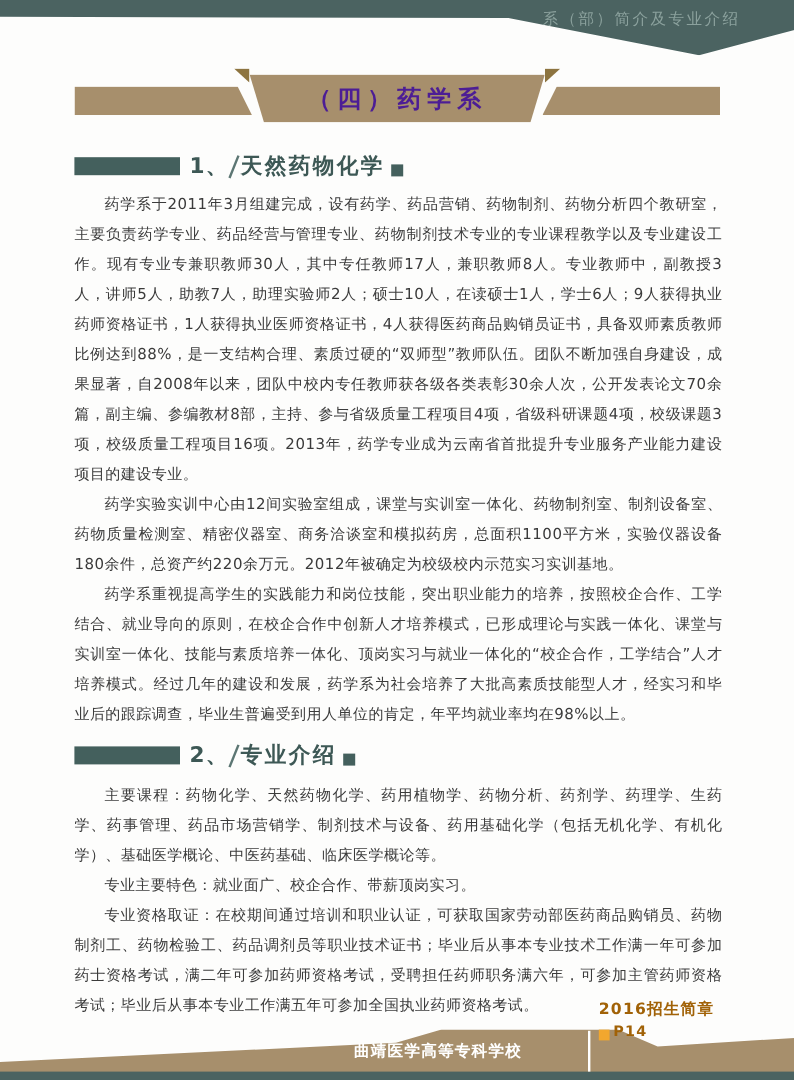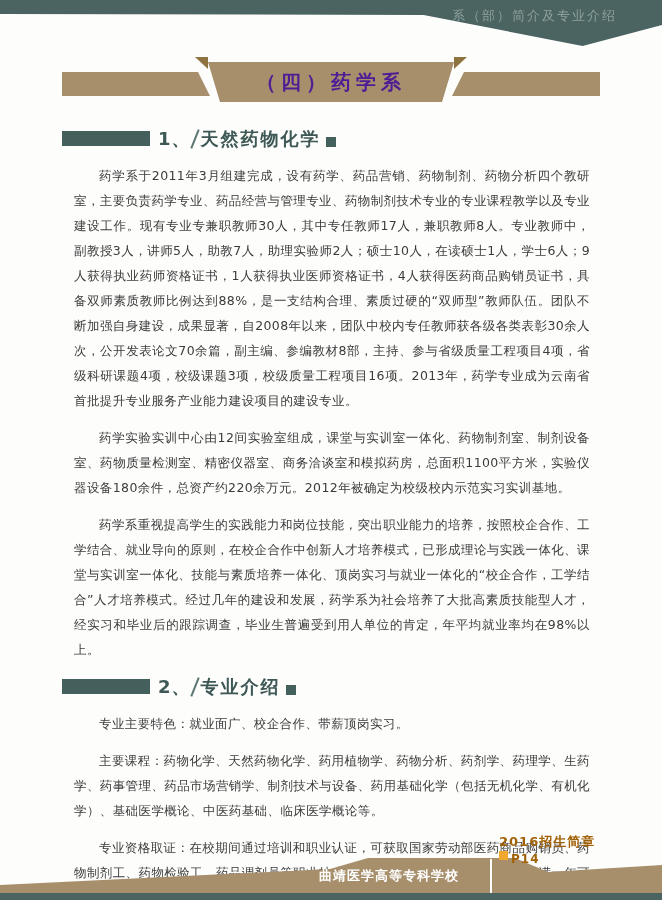--- a/index.html
+++ b/index.html
@@ -56,42 +56,42 @@
   .heading-num{font-size:18px;font-weight:bold;letter-spacing:1px;}
   .heading-slash{
     width:2px;height:20px;background:#5c7673;transform:rotate(22deg);
     margin:0 5px 0 3px;flex:0 0 auto;
   }
   .heading-title{font-size:18px;font-weight:bold;letter-spacing:2px;}
   .heading-square{
     width:10px;height:10px;background:#44605d;margin-left:5px;
     align-self:flex-end;margin-bottom:4px;flex:0 0 auto;
   }
-  p.para{margin:12px;text-indent:2em;}
+  p.para{margin:0;text-indent:2em;}
   .bullet-line{margin:4px 0 2px 0;text-indent:2em;color:#262626;}
   
   .footer-tan{
     position:absolute;left:0;top:855px;width:662px;height:40px;background:#a78f6c;
     clip-path:polygon(0 30px,330px 14px,368px 3px,515px 3px,548px 17px,100% 10px,100% 100%,0 100%);
   }
   .footer-teal-strip{
     position:absolute;left:0;bottom:0;width:662px;height:7px;background:#4b6361;
   }
   .footer-divider{
     position:absolute;left:490px;top:859px;width:2px;height:34px;background:#ffffff;z-index:3;
   }
   .footer-school{
     position:absolute;left:295px;top:867px;width:188px;z-index:3;
-    text-align:center;color:#ffffff;font-size:13px;font-weight:bold;letter-spacing:1px;
+    text-align:left;color:#ffffff;font-size:13px;font-weight:bold;letter-spacing:1px;
   }
   .footer-right{
     position:absolute;left:499px;top:834px;z-index:3;color:#a16207;
     font-size:13px;font-weight:bold;letter-spacing:1px;line-height:16px;
   }
-  .footer-pageline{display:flex;align-items:flex-start;gap:3px;font-size:12px;margin-top:1px;}
+  .footer-pageline{display:flex;align-items:flex-end;gap:3px;font-size:12px;margin-top:1px;}
   .page-square{width:9px;height:9px;background:#f2a72e;flex:0 0 auto;}
 </style>
 </head>
 <body>
 
 <div class="top-band"></div>
 <div class="top-band-text">系（部）简介及专业介绍</div>
 
 <div class="banner">
   <div class="banner-bar-left"></div>
@@ -117,22 +117,22 @@
 
   <div class="section-heading second">
     <div class="heading-bar"></div>
     <span class="heading-num">2、</span>
     <div class="heading-slash"></div>
     <span class="heading-title">专业介绍</span>
     <div class="heading-square"></div>
   </div>
 
 
+  <p class="para">主要课程：药物化学、天然药物化学、药用植物学、药物分析、药剂学、药理学、生药学、药事管理、药品市场营销学、制剂技术与设备、药用基础化学（包括无机化学、有机化学）、基础医学概论、中医药基础、临床医学概论等。</p>
   <p class="para">专业主要特色：就业面广、校企合作、带薪顶岗实习。</p>
-  <p class="para">主要课程：药物化学、天然药物化学、药用植物学、药物分析、药剂学、药理学、生药学、药事管理、药品市场营销学、制剂技术与设备、药用基础化学（包括无机化学、有机化学）、基础医学概论、中医药基础、临床医学概论等。</p>
   <p class="para">专业资格取证：在校期间通过培训和职业认证，可获取国家劳动部医药商品购销员、药物制剂工、药物检验工、药品调剂员等职业技术证书；毕业后从事本专业技术工作满一年可参加药士资格考试，满二年可参加药师资格考试，受聘担任药师职务满六年，可参加主管药师资格考试；毕业后从事本专业工作满五年可参加全国执业药师资格考试。</p>
 
 </div>
 
 <div class="footer-tan"></div>
 <div class="footer-teal-strip"></div>
 <div class="footer-divider"></div>
 <div class="footer-school">曲靖医学高等专科学校</div>
 <div class="footer-right">
   <div>2016招生简章</div>

